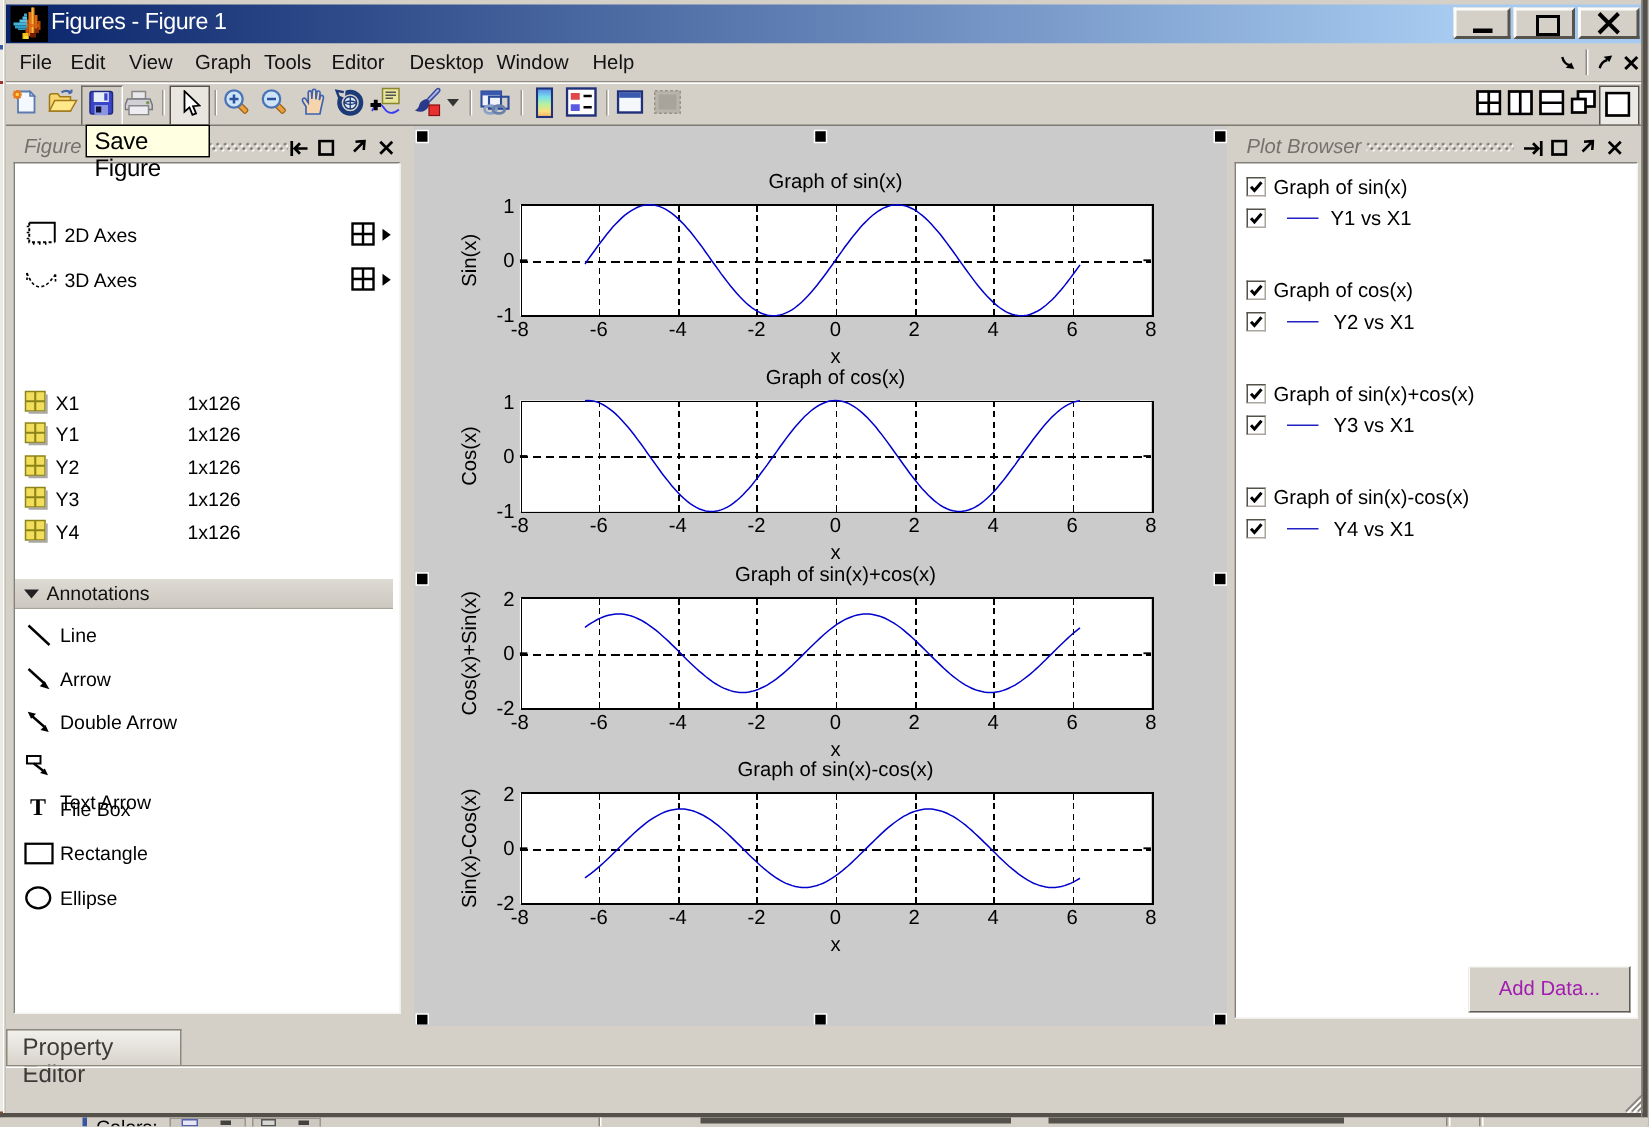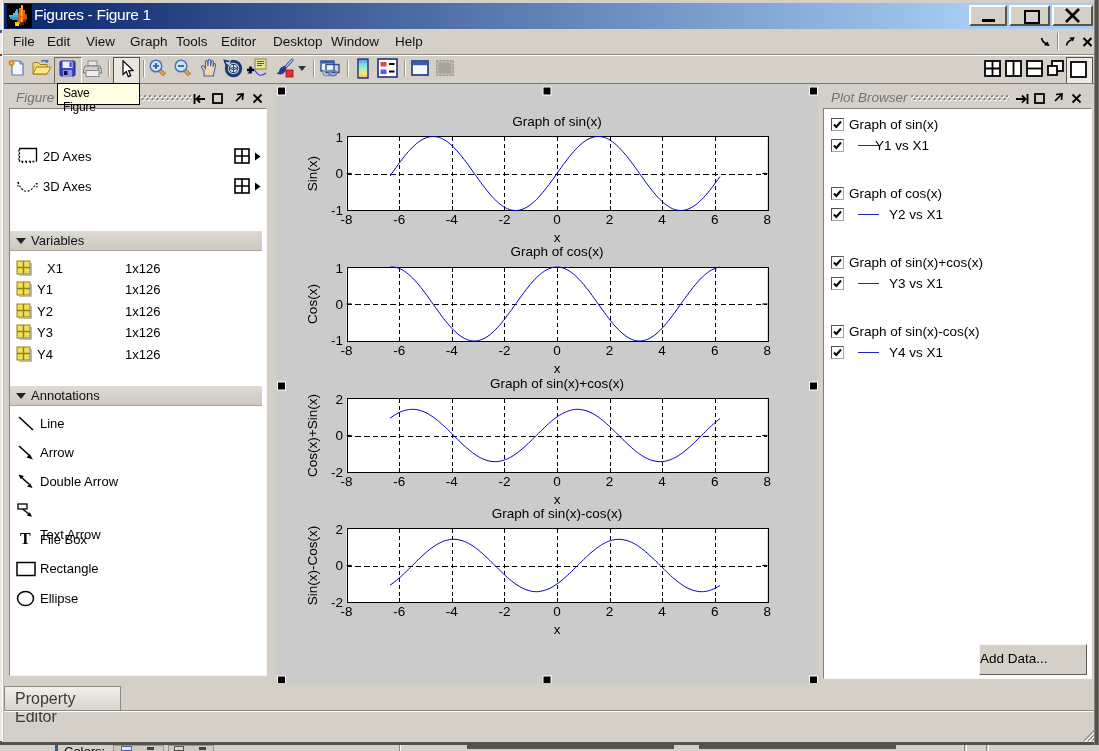--- a/index.html
+++ b/index.html
@@ -278,26 +278,22 @@
  </svg>
  <div class="pitem" style="left:33px;top:70px">3D Axes</div>
  <svg class="abs" style="left:224px;top:69px" width="16" height="16" viewBox="0 0 16 16">
       <rect x="1" y="1" width="14" height="14" fill="#fff" stroke="#000" stroke-width="1.6"></rect>
       <path d="M8 1 L8 15 M1 8 L15 8" stroke="#000" stroke-width="1.6"></path>
     </svg>
  <svg class="abs" style="left:244px;top:73px" width="7" height="9" viewBox="0 0 7 9">
       <polygon points="1,0.5 6.5,4.5 1,8.5" fill="#000"></polygon>
     </svg>
 
- <div class="sechdr" style="top:121px">
-      <span class="tri"></span>
-      <span class="lbl">Variables</span>
-    </div>
-
- <div class="pitem" style="left:37px;top:152px">X1</div>
+
+ <div class="pitem" style="left:27px;top:152px">X1</div>
     <div class="pitem" style="left:115px;top:152px">1x126</div>
  <div class="pitem" style="left:27px;top:173px">Y1</div>
     <div class="pitem" style="left:115px;top:173px">1x126</div>
  <div class="pitem" style="left:27px;top:195px">Y2</div>
     <div class="pitem" style="left:115px;top:195px">1x126</div>
  <div class="pitem" style="left:27px;top:216px">Y3</div>
     <div class="pitem" style="left:115px;top:216px">1x126</div>
  <div class="pitem" style="left:27px;top:238px">Y4</div>
     <div class="pitem" style="left:115px;top:238px">1x126</div>
  <svg class="abs" style="left:6px;top:151px" width="17" height="17" viewBox="0 0 17 17">
@@ -584,21 +580,21 @@
         <path d="M2 5.5 L4.3 8 L9 2.5" stroke="#000" stroke-width="2" fill="none"></path>
       </svg>
     </div>
 <div class="pbrow" style="left:25px;top:7.5px">Graph of sin(x)</div>
 <div class="cbx" style="left:7px;top:30.0px">
       <svg width="11" height="11" viewBox="0 0 11 11">
         <path d="M2 5.5 L4.3 8 L9 2.5" stroke="#000" stroke-width="2" fill="none"></path>
       </svg>
     </div>
 <div class="abs" style="left:34px;top:35.5px;width:21px;height:1.5px;background:#2222c4"></div>
-<div class="pbrow" style="left:51px;top:28.5px">Y1 vs X1</div>
+<div class="pbrow" style="left:63px;top:28.5px">Y1 vs X1</div>
 <div class="cbx" style="left:7px;top:78.0px">
       <svg width="11" height="11" viewBox="0 0 11 11">
         <path d="M2 5.5 L4.3 8 L9 2.5" stroke="#000" stroke-width="2" fill="none"></path>
       </svg>
     </div>
 <div class="pbrow" style="left:25px;top:76.5px">Graph of cos(x)</div>
 <div class="cbx" style="left:7px;top:99.0px">
       <svg width="11" height="11" viewBox="0 0 11 11">
         <path d="M2 5.5 L4.3 8 L9 2.5" stroke="#000" stroke-width="2" fill="none"></path>
       </svg>
@@ -626,26 +622,26 @@
 <div class="pbrow" style="left:25px;top:214.5px">Graph of sin(x)-cos(x)</div>
 <div class="cbx" style="left:7px;top:237.0px">
       <svg width="11" height="11" viewBox="0 0 11 11">
         <path d="M2 5.5 L4.3 8 L9 2.5" stroke="#000" stroke-width="2" fill="none"></path>
       </svg>
     </div>
 <div class="abs" style="left:34px;top:242.5px;width:21px;height:1.5px;background:#2222c4"></div>
 <div class="pbrow" style="left:65px;top:235.5px">Y4 vs X1</div>
 
  <div class="abs" style="left:155px;top:535px;width:108px;height:31px;background:#d4d0c8;border-top:1px solid #f8f7f4;border-left:1px solid #f8f7f4;border-right:1.5px solid #5f5c55;border-bottom:1.5px solid #5f5c55;box-sizing:border-box">
-  <div style="font-size:13.5px;color:#000000;margin-top:6px">Add Data...</div>
+  <div style="text-align:center;font-size:13.5px;color:#a21caf;margin-top:6px">Add Data...</div>
  </div>
 </div>
 
 <div class="abs" style="left:57px;top:83px;width:83px;height:22px;background:#ffffe1;border:1px solid #000;box-sizing:border-box;z-index:50">
- <div style="font-size:12px;color:#000;margin:2px 16px 0 5px;letter-spacing:-0.2px">Save Figure</div>
+ <div style="font-size:16px;color:#000;margin:2px 16px 0 5px;letter-spacing:-0.2px">Save Figure</div>
 </div>
 
 <div class="abs" style="left:4px;top:684px;width:1092px;height:59px;background:#d4d0c8"></div>
 <div class="abs" style="left:4px;top:686px;width:117px;height:24px;background:linear-gradient(#f2f0ec,#d8d4cc);border:1px solid #8d897f;border-bottom:none;box-sizing:border-box">
  <div style="font-size:16px;color:#3c3a36;margin:3px 0 0 10px">Property Editor</div>
 </div>
 <div class="abs" style="left:4px;top:710px;width:1092px;height:1px;background:#8d897f"></div>
 <div class="abs" style="left:4px;top:711px;width:1092px;height:1px;background:#fff"></div>
 
 <svg class="abs" style="left:1081px;top:727px" width="15" height="15" viewBox="0 0 15 15">

